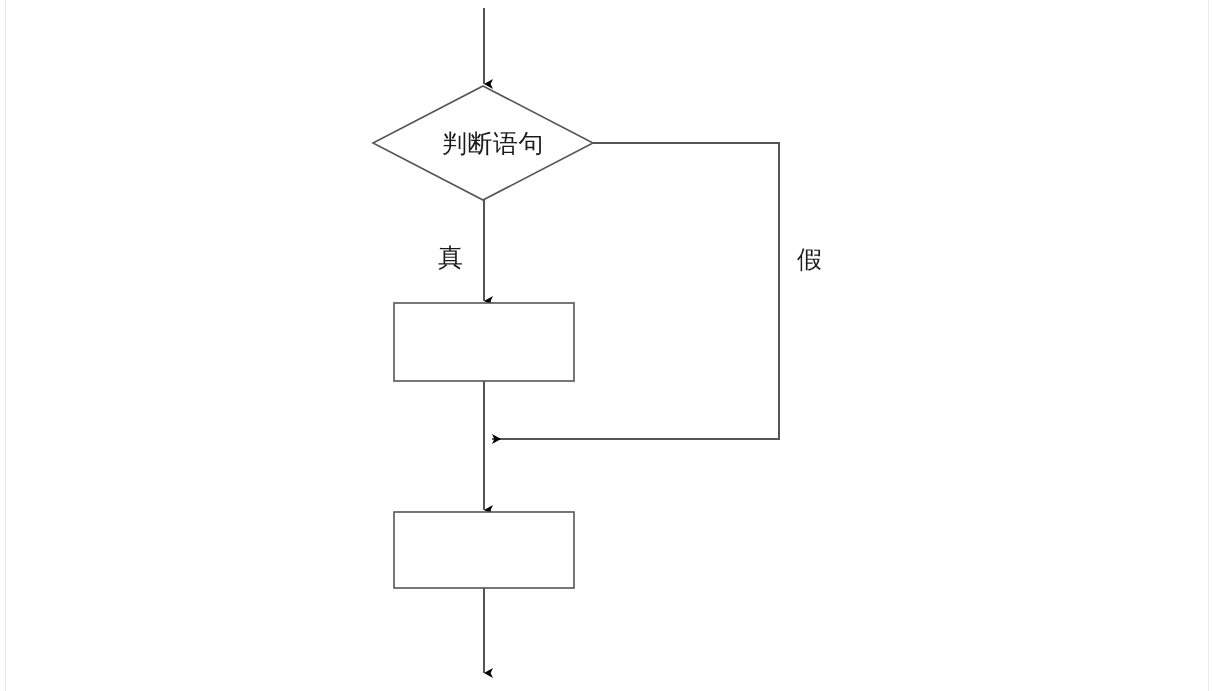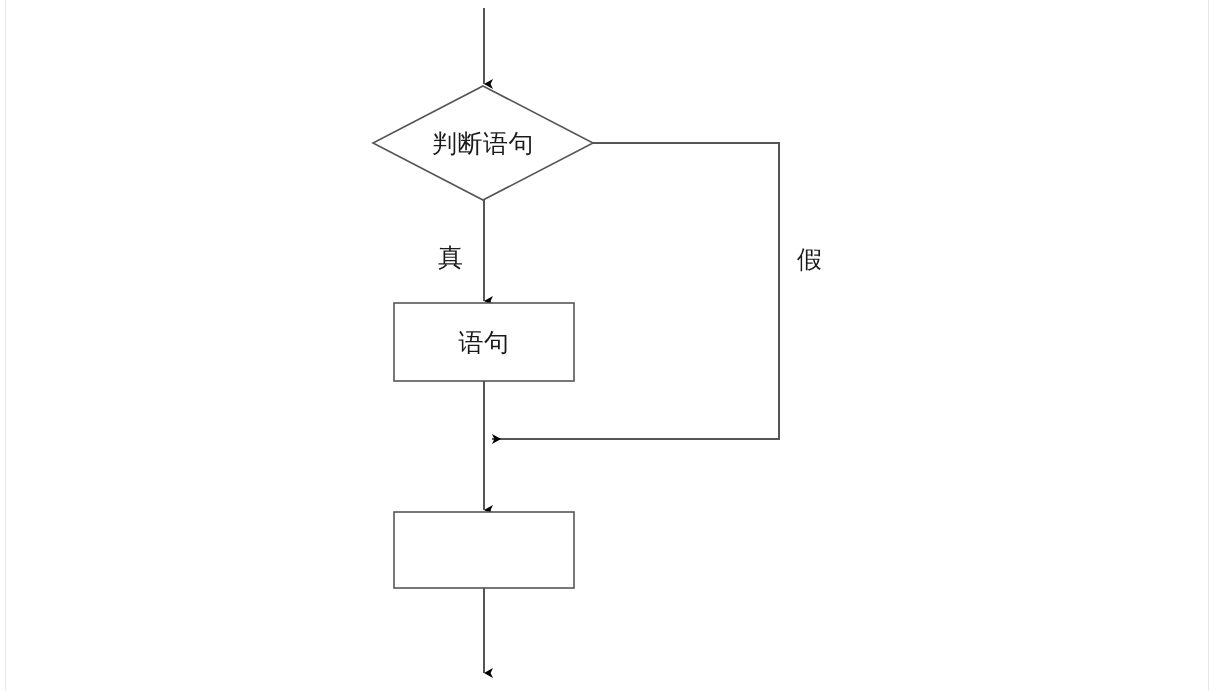--- a/index.html
+++ b/index.html
@@ -45,21 +45,21 @@
   }
   .edge-label {
     position: absolute;
     color: #1a1a1a;
     white-space: nowrap;
     font-size: 25px;
     line-height: 1;
     letter-spacing: 0.5px;
   }
   #label-decision {
-    left: 373px;
+    left: 383px;
     top: 116px;
     width: 220px;
     height: 54px;
     font-size: 25px;
     text-align: right;
   }
   #label-stmt {
     left: 394px;
     top: 303px;
     width: 180px;
@@ -114,20 +114,19 @@
 
     <line x1="484" y1="439" x2="484" y2="510" stroke="#555555" stroke-width="2" marker-end="url(#arrowDown)"></line>
 
     <rect x="394" y="512" width="180" height="76" fill="#ffffff" stroke="#555555" stroke-width="1.6"></rect>
 
     <line x1="484" y1="588" x2="484" y2="673" stroke="#555555" stroke-width="2" marker-end="url(#arrowDown)"></line>
   </svg>
 
   <div class="node-label" id="label-decision">判断语句</div>
 
-  <div class="node-label" id="label-stmt">语句</div>
 
 
   <div class="edge-label" id="label-true">真</div>
 
   <div class="edge-label" id="label-false">假</div>
 
 </div>
 
 </body></html>

